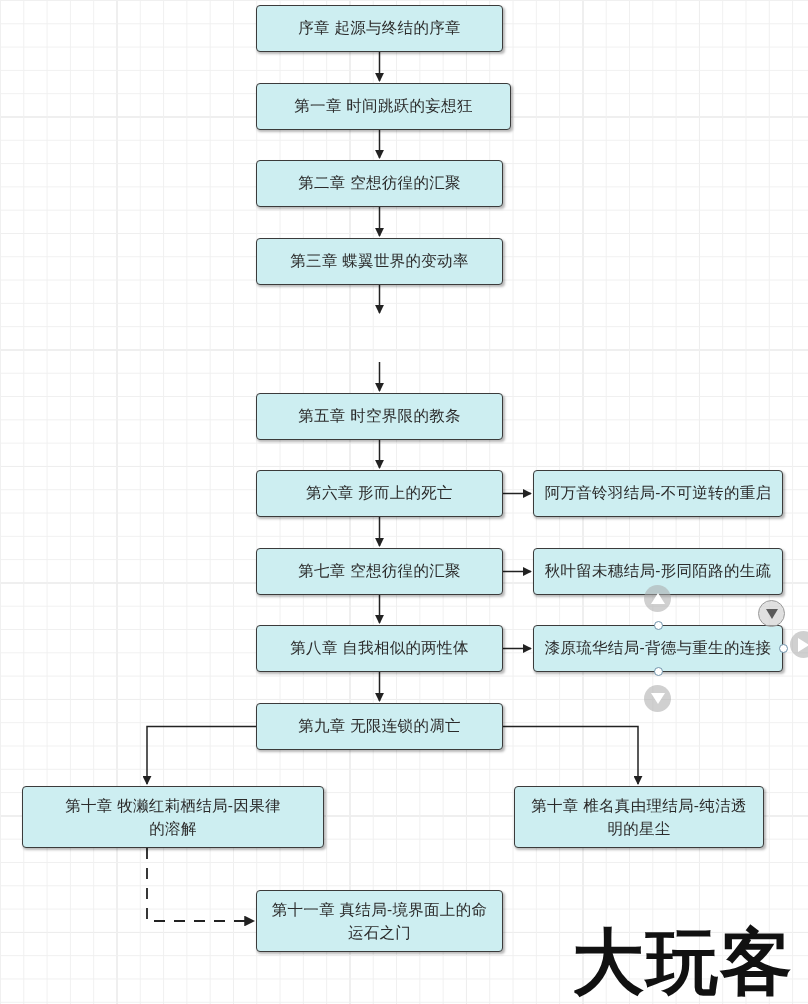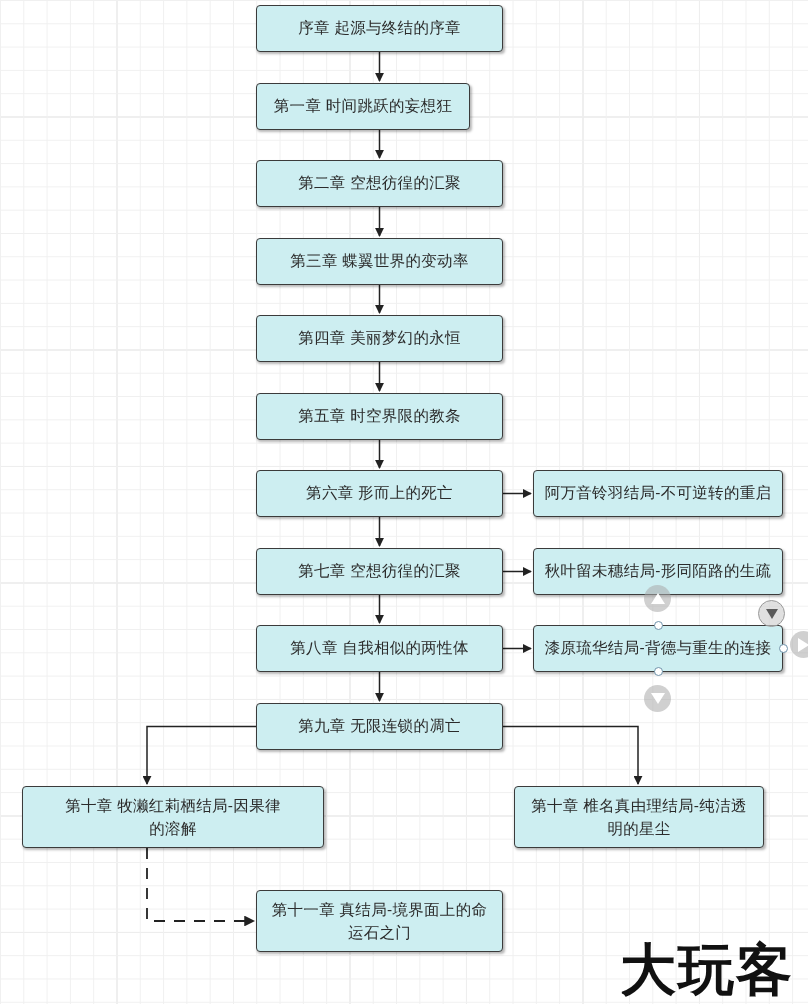--- a/index.html
+++ b/index.html
@@ -94,21 +94,21 @@
   .tri.down-dark   { border-left: 6px solid transparent; border-right: 6px solid transparent; border-top: 10px solid #5a5a5a; }
   .tri.right-white { border-top: 7px solid transparent; border-bottom: 7px solid transparent; border-left: 11px solid #ffffff; }
 
   
   #watermark {
     position: absolute;
     right: 14px;
     bottom: 6px;
     font-family: "DejaVu Sans", "Liberation Sans", sans-serif;
     font-weight: bold;
-    font-size: 56px;
+    font-size: 72px;
     line-height: 1;
     color: #111111;
     letter-spacing: 2px;
     user-select: none;
     z-index: 50;
   }
 </style>
 </head>
 <body>
 
@@ -140,27 +140,26 @@
       <path d="M 256 726.5 L 147 726.5 L 147 784"></path>
 
       <path d="M 503 726.5 L 638 726.5 L 638 784"></path>
     </g>
 
     <path d="M 147 848 L 147 921 L 254 921" stroke="#222222" stroke-width="1.8" fill="none" stroke-dasharray="11 9" marker-end="url(#arrow)"></path>
   </svg>
 
   <div class="node" style="left:256px; top:5px; width:247px; height:47px;">序章 起源与终结的序章</div>
 
-  <div class="node" style="left:256px; top:83px; width:214px; height:47px;">第一章 时间跳跃的妄想狂</div>
+  <div class="node" style="left:256px; top:83px; width:255px; height:47px;">第一章 时间跳跃的妄想狂</div>
 
   <div class="node" style="left:256px; top:160px; width:247px; height:47px;">第二章 空想彷徨的汇聚</div>
 
   <div class="node" style="left:256px; top:238px; width:247px; height:47px;">第三章 蝶翼世界的变动率</div>
 
-  <div class="node" style="left:256px; top:315px; width:247px; height:47px;">第四章 美丽梦幻的永恒</div>
 
   <div class="node" style="left:256px; top:393px; width:247px; height:47px;">第五章 时空界限的教条</div>
 
   <div class="node" style="left:256px; top:470px; width:247px; height:47px;">第六章 形而上的死亡</div>
 
   <div class="node" style="left:256px; top:548px; width:247px; height:47px;">第七章 空想彷徨的汇聚</div>
 
   <div class="node" style="left:256px; top:625px; width:247px; height:47px;text-align:center;">第八章 自我相似的两性体</div>
 
   <div class="node" style="left:256px; top:703px; width:247px; height:47px;">第九章 无限连锁的凋亡</div>

